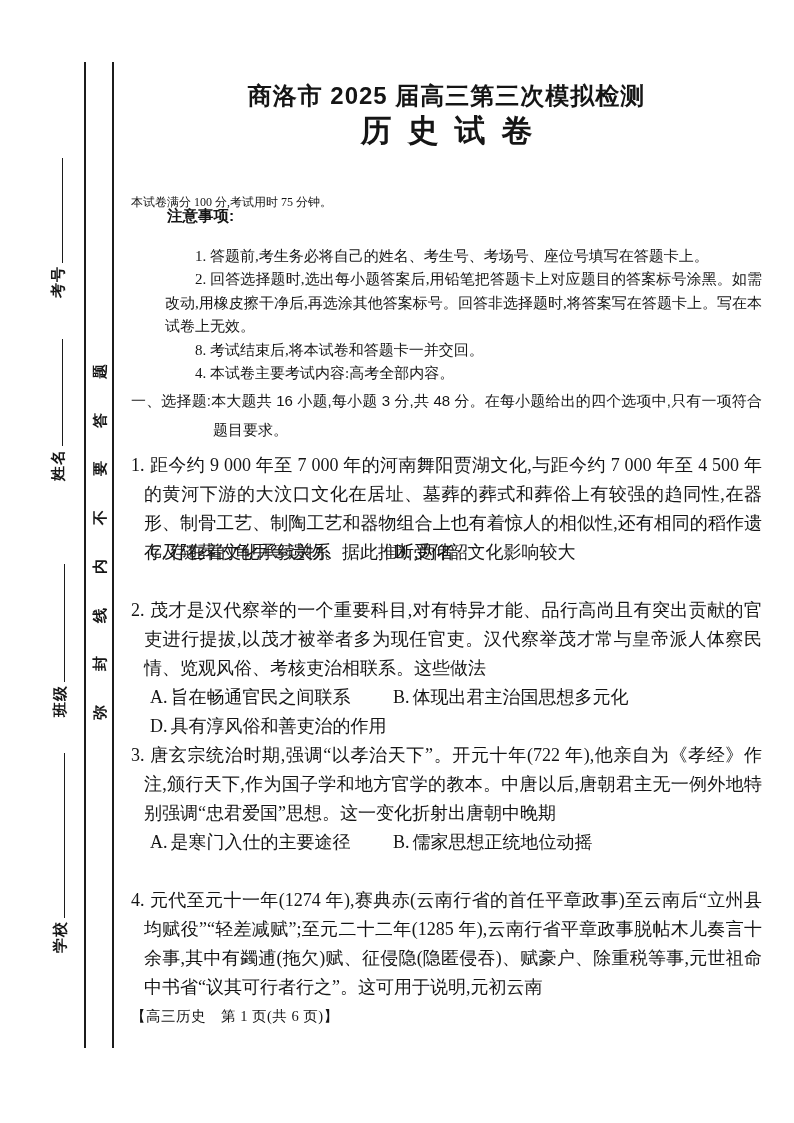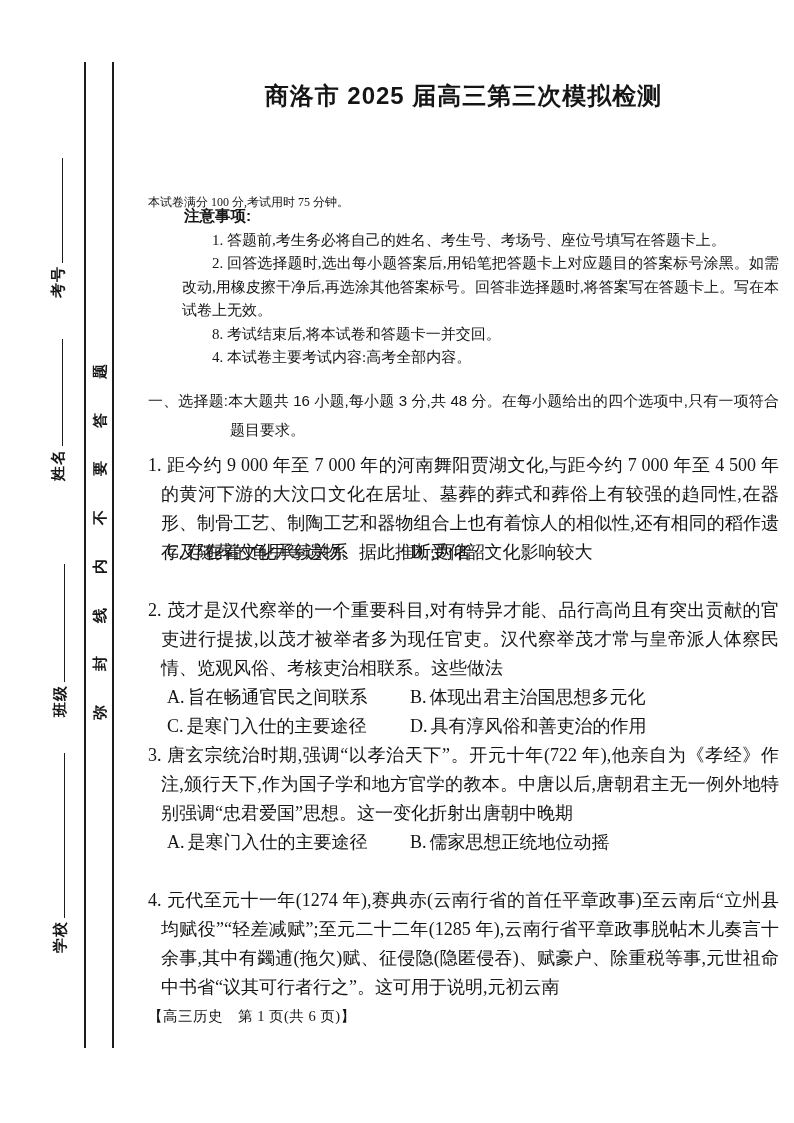--- a/index.html
+++ b/index.html
@@ -17,38 +17,38 @@
     display:flex; flex-direction:column; justify-content:space-between; align-items:center;
     font-size:15px; font-weight:600;
   }
   .seal-chars span { display:block; transform:rotate(-90deg); white-space:nowrap; }
   .vfield {
     position:absolute; transform-origin:0 0; transform:rotate(-90deg);
     white-space:nowrap; font-size:15px; font-weight:600; letter-spacing:1px;
   }
   .vfield .fline { display:inline-block; height:13px; border-bottom:1.4px solid #1c1c1c; margin-left:3px; }
   
-  .content { position:absolute; left:131px; top:0; width:631px; height:1123px;margin-left:17px; }
+  .content { position:absolute; left:131px; top:0; width:631px; height:1123px; }
   .title1 {
     position:absolute; top:80px; width:100%; text-align:center;
     font-family:"Liberation Sans","DejaVu Sans",sans-serif;
     font-size:24px; font-weight:bold; letter-spacing:1px;
   }
   .title2 {
     position:absolute; top:110px; width:100%; text-align:center;
     font-family:"Liberation Sans","DejaVu Sans",sans-serif;
     font-size:31px; font-weight:bold; letter-spacing:16px; text-indent:16px;
   }
   .subtitle { position:absolute; top:194px; width:100%; text-align:left; font-size:12px; }
   .notice-head {
     position:absolute; top:206px; left:36px;
     font-family:"Liberation Sans","DejaVu Sans",sans-serif;
     font-size:15.5px; font-weight:bold;
   }
-  .notice { position:absolute; top:229px; left:34px; width:597px; font-size:15px; line-height:23.4px; text-align:justify; }
+  .notice { position:absolute; top:245px; left:34px; width:597px; font-size:15px; line-height:23.4px; text-align:justify; }
   .notice p { margin:0; text-indent:30px; }
   .section-head {
     position:absolute; top:386px; left:0; width:631px; box-sizing:border-box;
     font-size:15px; font-weight:normal; line-height:29px; text-align:justify;
     font-family:"Liberation Sans","DejaVu Sans",sans-serif;
     padding-left:82px; text-indent:-82px;
   }
   .q { position:absolute; left:0; width:631px; font-size:18px; line-height:29px; }
   #q1 { top:451px; } #q2 { top:596px; } #q3 { top:741px; } #q4 { top:886px; }
   .qtext { margin:0; padding-left:13px; text-indent:-13px; text-align:justify; }
@@ -90,20 +90,21 @@
   <div class="vfield" style="left:51px; top:717px;">
     <span>班级</span><span class="fline" style="width:118px;"></span>
   </div>
   <div class="vfield" style="left:51px; top:953px;">
     <span>学校</span><span class="fline" style="width:165px;"></span>
   </div>
 
   <div class="content">
 
     <div class="title1">商洛市 2025 届高三第三次模拟检测</div>
+    <div class="title2">历史试卷</div>
     <div class="subtitle">本试卷满分 100 分,考试用时 75 分钟。</div>
 
     <div class="notice-head">注意事项:</div>
     <div class="notice">
       <p>1. 答题前,考生务必将自己的姓名、考生号、考场号、座位号填写在答题卡上。</p>
       <p>2. 回答选择题时,选出每小题答案后,用铅笔把答题卡上对应题目的答案标号涂黑。如需改动,用橡皮擦干净后,再选涂其他答案标号。回答非选择题时,将答案写在答题卡上。写在本试卷上无效。</p>
       <p>8. 考试结束后,将本试卷和答题卡一并交回。</p>
       <p>4. 本试卷主要考试内容:高考全部内容。</p>
     </div>
 
@@ -120,21 +121,20 @@
     </div>
 
     <div class="q" id="q2">
       <p class="qtext"><span class="qnum">2.</span><span>茂才是汉代察举的一个重要科目,对有特异才能、品行高尚且有突出贡献的官吏进行提拔,以茂才被举者多为现任官吏。汉代察举茂才常与皇帝派人体察民情、览观风俗、考核吏治相联系。这些做法</span></p>
       <div class="opts">
         <div class="opt-row">
           <div class="opt-a"><span class="opt-label">A.</span><span>旨在畅通官民之间联系</span></div>
           <div class="opt-b"><span class="opt-label">B.</span><span>体现出君主治国思想多元化</span></div>
         </div>
         <div class="opt-row">
-          <div class="opt-a"><span class="opt-label">C.</span><span>是寒门入仕的主要途径</span></div>
           <div class="opt-b"><span class="opt-label">D.</span><span>具有淳风俗和善吏治的作用</span></div>
         </div>
       </div>
     </div>
 
     <div class="q" id="q3">
       <p class="qtext"><span class="qnum">3.</span><span>唐玄宗统治时期,强调“以孝治天下”。开元十年(722 年),他亲自为《孝经》作注,颁行天下,作为国子学和地方官学的教本。中唐以后,唐朝君主无一例外地特别强调“忠君爱国”思想。这一变化折射出唐朝中晚期</span></p>
       <div class="opts">
         <div class="opt-row">
           <div class="opt-a"><span class="opt-label">A.</span><span>是寒门入仕的主要途径</span></div>

